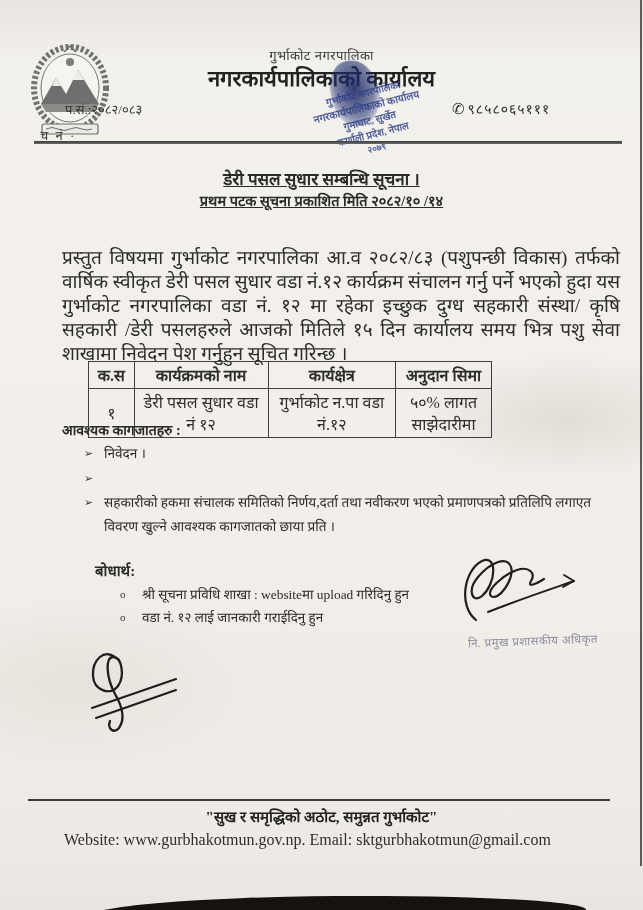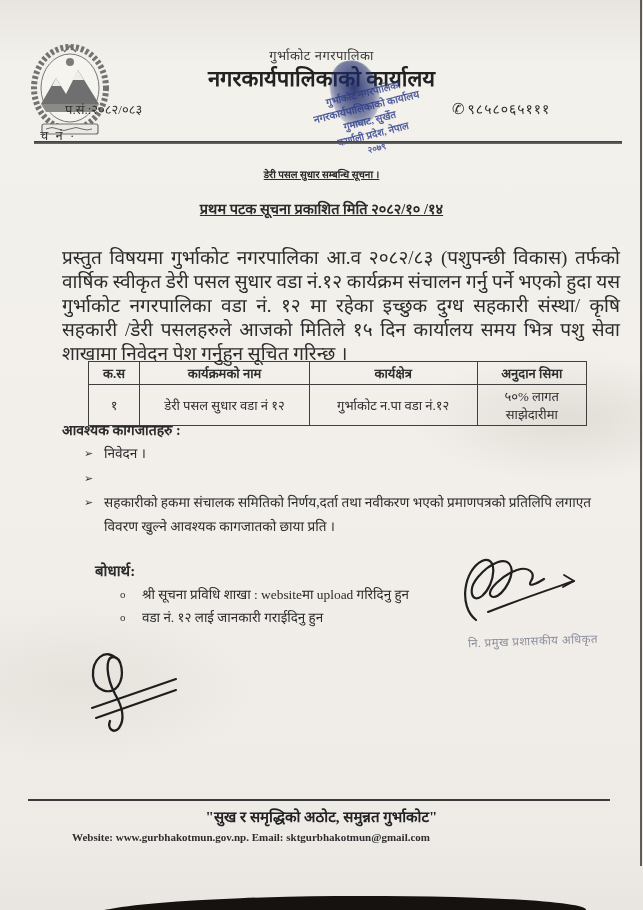--- a/index.html
+++ b/index.html
@@ -24,26 +24,26 @@
   .header-rule{position:absolute;left:34px;top:141px;width:588px;height:3px;background:linear-gradient(180deg,#3c3c3c,#6b6b6b);}
   
   .stamp{position:absolute;left:280px;top:86px;width:180px;transform:rotate(-14deg);color:rgba(43,60,138,.8);text-align:center;font-weight:bold;line-height:14px;font-size:10px;}
   .stamp .s1{font-size:10px;}
   .stamp .s2{font-size:10.5px;}
   .stamp .s5{font-size:9px;}
   .stamp-blob{position:absolute;left:331px;top:60px;width:48px;height:66px;border-radius:46% 54% 52% 48%;transform:rotate(-12deg);
     background:radial-gradient(ellipse at 50% 42%, rgba(28,40,100,.9) 0%, rgba(30,44,108,.55) 55%, rgba(30,44,108,.12) 80%, transparent 100%);
     filter:blur(.6px);}
   
-  .subject1{position:absolute;left:0;top:167px;width:100%;text-align:center;font-size:10px;font-weight:bold;text-decoration:underline;}
-  .subject2{position:absolute;left:0;top:190px;width:100%;text-align:center;font-size:14.5px;font-weight:bold;text-decoration:underline;margin-top:8px;}
+  .subject1{position:absolute;left:0;top:167px;width:100%;text-align:center;font-size:17px;font-weight:bold;text-decoration:underline;}
+  .subject2{position:absolute;left:0;top:190px;width:100%;text-align:center;font-size:14.5px;font-weight:bold;text-decoration:underline;}
   
   .para{position:absolute;left:62px;top:246px;width:558px;font-size:19px;line-height:24px;text-align:justify;}
   
-  table.program{position:absolute;left:88px;top:361px;width:499px;border-collapse:collapse;font-size:13px;}
+  table.program{position:absolute;left:88px;top:361px;width:404px;border-collapse:collapse;font-size:16px;}
   table.program th,table.program td{border:1.4px solid #3f3f3f;text-align:center;padding:2px 4px;font-weight:bold;color:#2e2e2e;}
   table.program th{font-weight:bold;}
   table.program td{font-weight:normal;}
   .c0{width:42px;}.c1{width:160px;}.c2{width:158px;}.c3{width:100px;font-family:Liberation Serif, serif;}
   
   .docs-title{position:absolute;left:62px;top:420px;font-size:14px;font-weight:bold;}
   .doc-list{position:absolute;left:84px;top:442px;width:528px;font-size:13.6px;line-height:23.5px;}
   .doc-item{display:flex;margin-bottom:1px;}
   .doc-item .arrow{width:20px;flex:0 0 20px;font-size:11px;color:#333;}
   
@@ -51,21 +51,21 @@
   .cc-list{position:absolute;left:120px;top:583px;width:420px;font-size:13.4px;line-height:23px;}
   .cc-item{display:flex;}
   .cc-item .circ{width:22px;flex:0 0 22px;font-size:11px;color:#333;}
   
   .sig-right{position:absolute;left:452px;top:548px;}
   .sig-title{position:absolute;left:448px;top:633px;width:170px;text-align:center;font-size:11.5px;color:#8b8e9d;transform:rotate(-2deg);letter-spacing:.5px;}
   .sig-left{position:absolute;left:84px;top:644px;}
   
   .footer-rule{position:absolute;left:28px;top:799px;width:582px;height:2px;background:#3a3a3a;}
   .motto{position:absolute;left:0;top:806px;width:100%;text-align:center;font-size:15px;font-weight:bold;color:#222;}
-  .contact{position:absolute;left:72px;top:831px;font-size:11px;color:#2e2e2e;font-family:"Liberation Serif","DejaVu Serif",serif;font-weight:bold;}
+  .contact{position:absolute;left:64px;top:831px;font-size:16px;color:#2e2e2e;font-family:"Liberation Serif","DejaVu Serif",serif;}
 </style>
 </head>
 <body>
 
 <div class="page">
 
   <div class="scan-edge-right"></div>
   <div class="scan-edge-bottom"></div>
 
   <div class="emblem">

